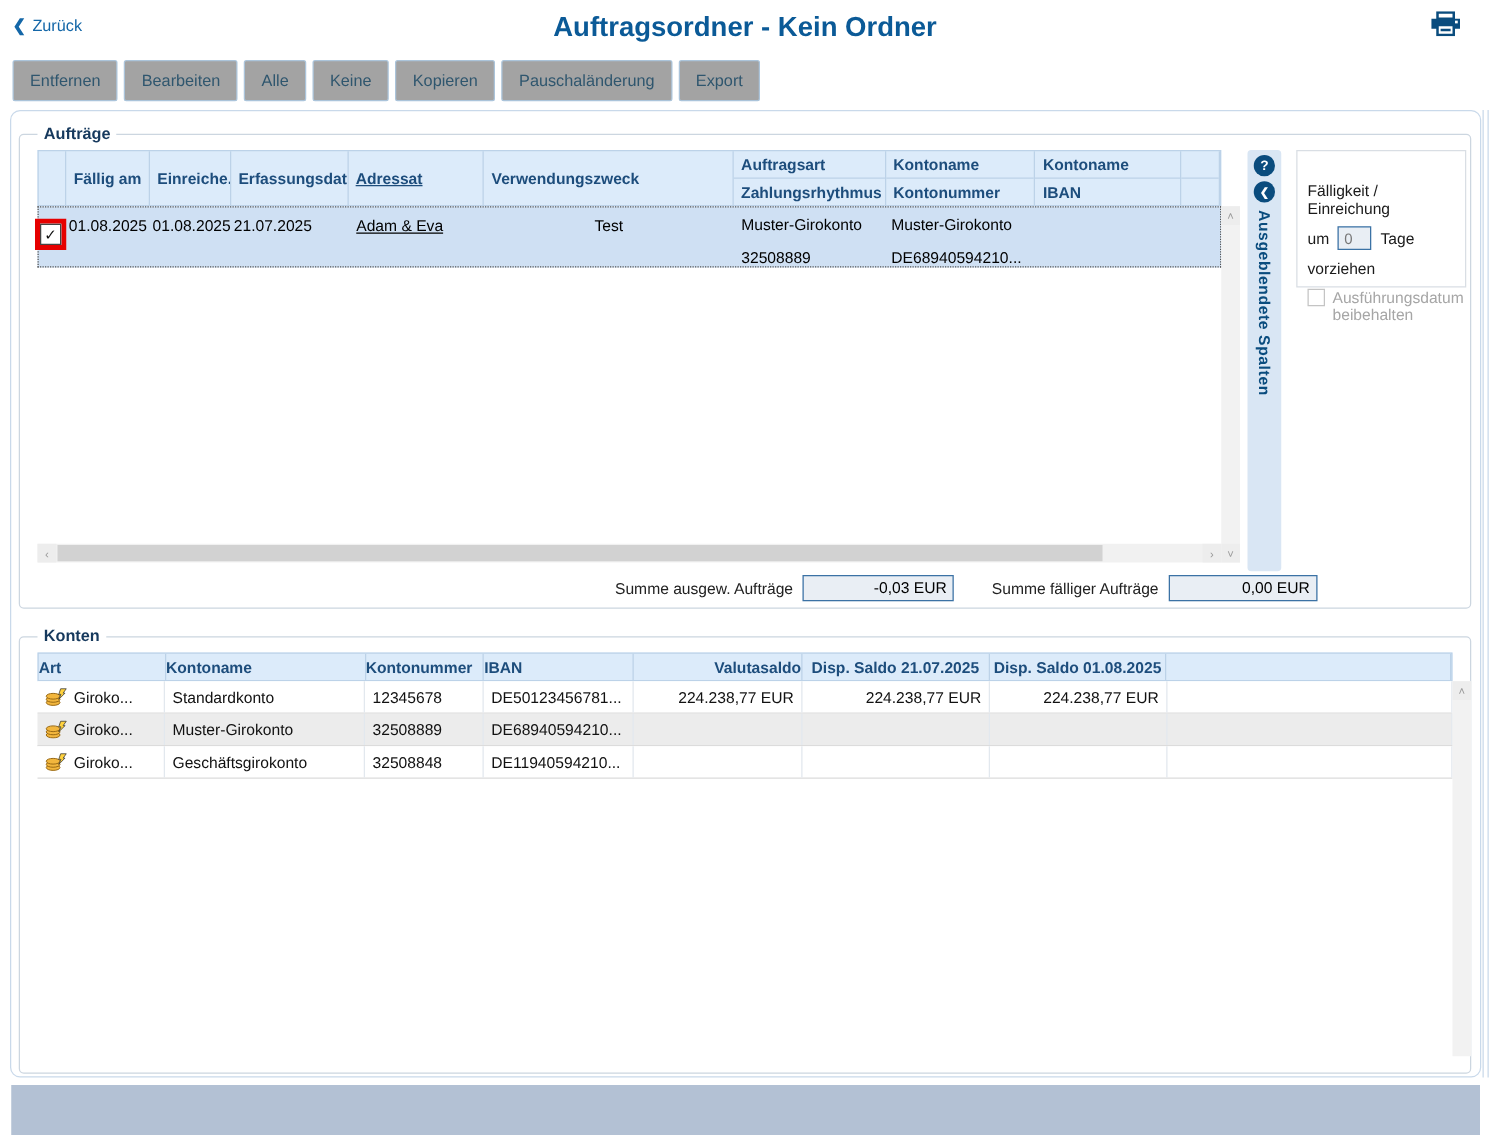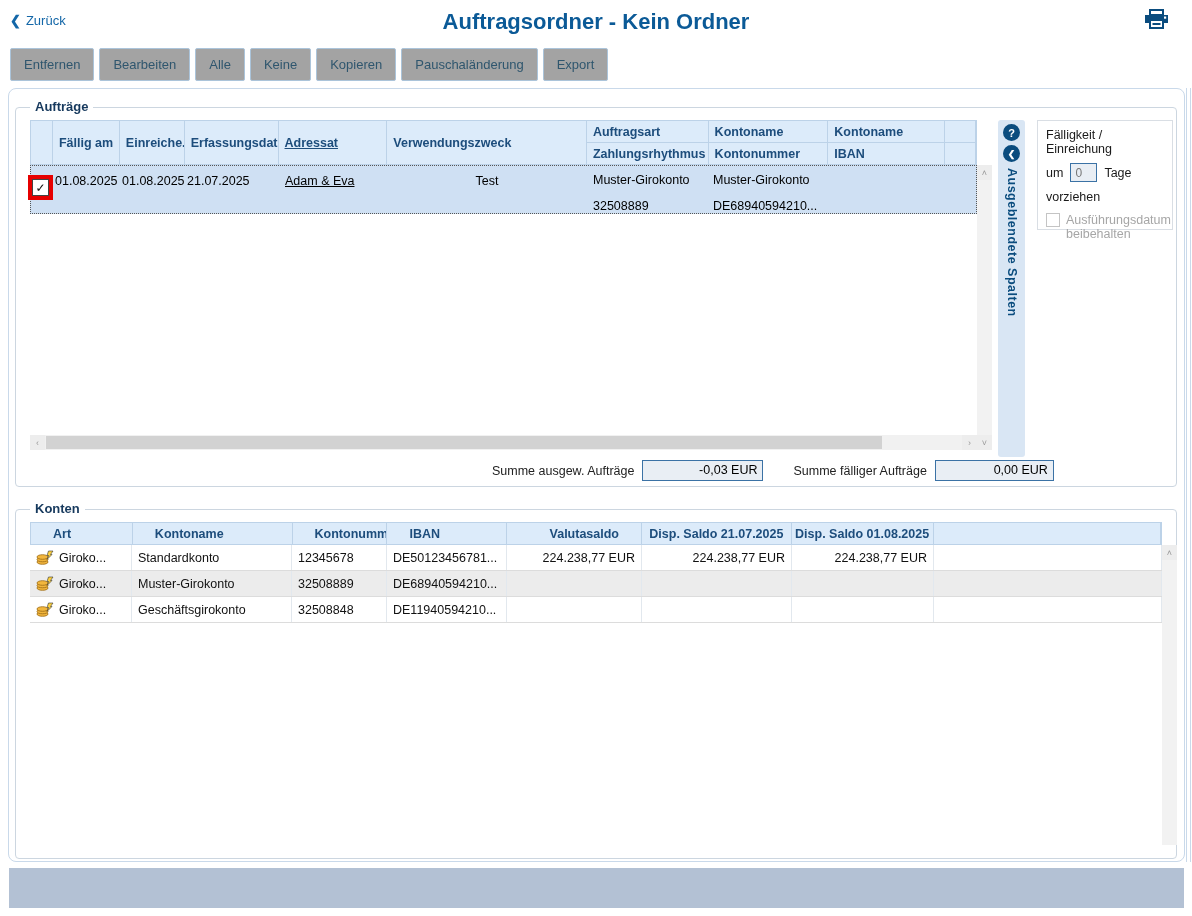--- a/index.html
+++ b/index.html
@@ -55,21 +55,21 @@
   .sbtn { position:absolute; width:15px; height:15px; display:flex; align-items:center; justify-content:center; font-size:9px; color:#999; background:#ededed; cursor:pointer; }
   .vscroll { position:absolute; left:961px; top:57px; width:15px; height:285px; background:#f2f2f2; }
 
   
   .strip { position:absolute; left:982px; top:12px; width:27px; height:337px; background:#d9e6f4; border-radius:3px; cursor:pointer; }
   .circle { width:17px; height:17px; border-radius:50%; background:#0a4c7e; color:#fff; font-size:11px; font-weight:bold; display:flex; align-items:center; justify-content:center; margin:4px auto 0; cursor:pointer; }
   .circle.small-glyph { font-size:9px; }
   .vtext { writing-mode:vertical-rl; position:absolute; top:48px; left:50%; transform:translateX(-50%); font-size:12.5px; font-weight:bold; color:#0a4c7e; letter-spacing:0.5px; white-space:nowrap; }
 
   
-  .sidebox1 { position:absolute; left:1021px; top:12px; width:136px; height:110px; border:1px solid #d9dee4; padding:7px 8px; font-size:12.5px; color:#1a1a1a; }
+  .sidebox1 { position:absolute; left:1021px; top:12px; width:136px; height:110px; border:1px solid #d9dee4; padding:25px 8px; font-size:12.5px; color:#1a1a1a; }
   .um-row { display:flex; align-items:center; gap:7px; margin-top:7px; }
   .tage-input { width:27px; height:19px; border:1px solid #3b72a5; background:#e9eef4; font-size:12px; color:#777; padding-left:4px; font-family:"Liberation Sans",sans-serif; }
   .vorziehen { margin-top:8px; }
   .chk-row { display:flex; align-items:flex-start; gap:6px; margin-top:9px; }
   .cb { width:14px; height:14px; border:1px solid #444; background:#fff; flex:0 0 auto; cursor:pointer; }
   .cb-disabled { border-color:#c4c4c4; cursor:default; }
   .lbl-disabled { color:#a6a6a6; line-height:14px; }
   .sidebox2 { position:absolute; left:1021px; top:134px; width:136px; height:52px; border:1px solid #d9dee4; display:flex; align-items:center; gap:7px; padding:0 8px; font-size:12.5px; }
   .sidebox2 .cb { width:15px; height:15px; margin-top:2px; }
   .sidebox2 .lbl { line-height:15px; }
@@ -77,21 +77,21 @@
   
   .sums { position:absolute; left:476px; top:352px; display:flex; align-items:center; gap:8px; font-size:12.5px; color:#222; }
   .sum-field { height:21px; line-height:19px; border:1px solid #3b72a5; background:#e9eef4; text-align:right; padding:0 5px; color:#000; }
   .sum-field.f1 { width:121px; }
   .sum-field.f2 { width:119px; }
   .sum-gap { width:14px; }
 
   
   .ktable { position:absolute; left:14px; top:12px; width:1132px; }
   .khead { display:flex; height:23px; background:#dcebfa; border:1px solid #bcd2e8; }
-  .khead .kh { display:flex; align-items:center; padding:0 22px; font-size:12.5px; font-weight:bold; color:#1d4d7c; border-right:1px solid #bcd2e8; overflow:hidden; white-space:nowrap; }
+  .khead .kh { display:flex; align-items:center; padding:0 0; font-size:12.5px; font-weight:bold; color:#1d4d7c; border-right:1px solid #bcd2e8; overflow:hidden; white-space:nowrap; }
   .khead .r { justify-content:flex-end; }
   .khead .ctr { justify-content:center; }
   .krow { display:flex; height:26px; font-size:12.5px; background:#fff; border-bottom:1px solid #dcdcdc; }
   .krow.alt { background:#ececec; }
   .krow .kc { display:flex; align-items:center; padding:0 6px; border-right:1px solid #e2e8ee; overflow:hidden; white-space:nowrap; }
   .krow .num { justify-content:flex-end; }
   .art-icon { margin-right:5px; flex:0 0 auto; }
   .kvscroll { position:absolute; left:1146px; top:35px; width:15px; height:300px; background:#f2f2f2; }
 
   

